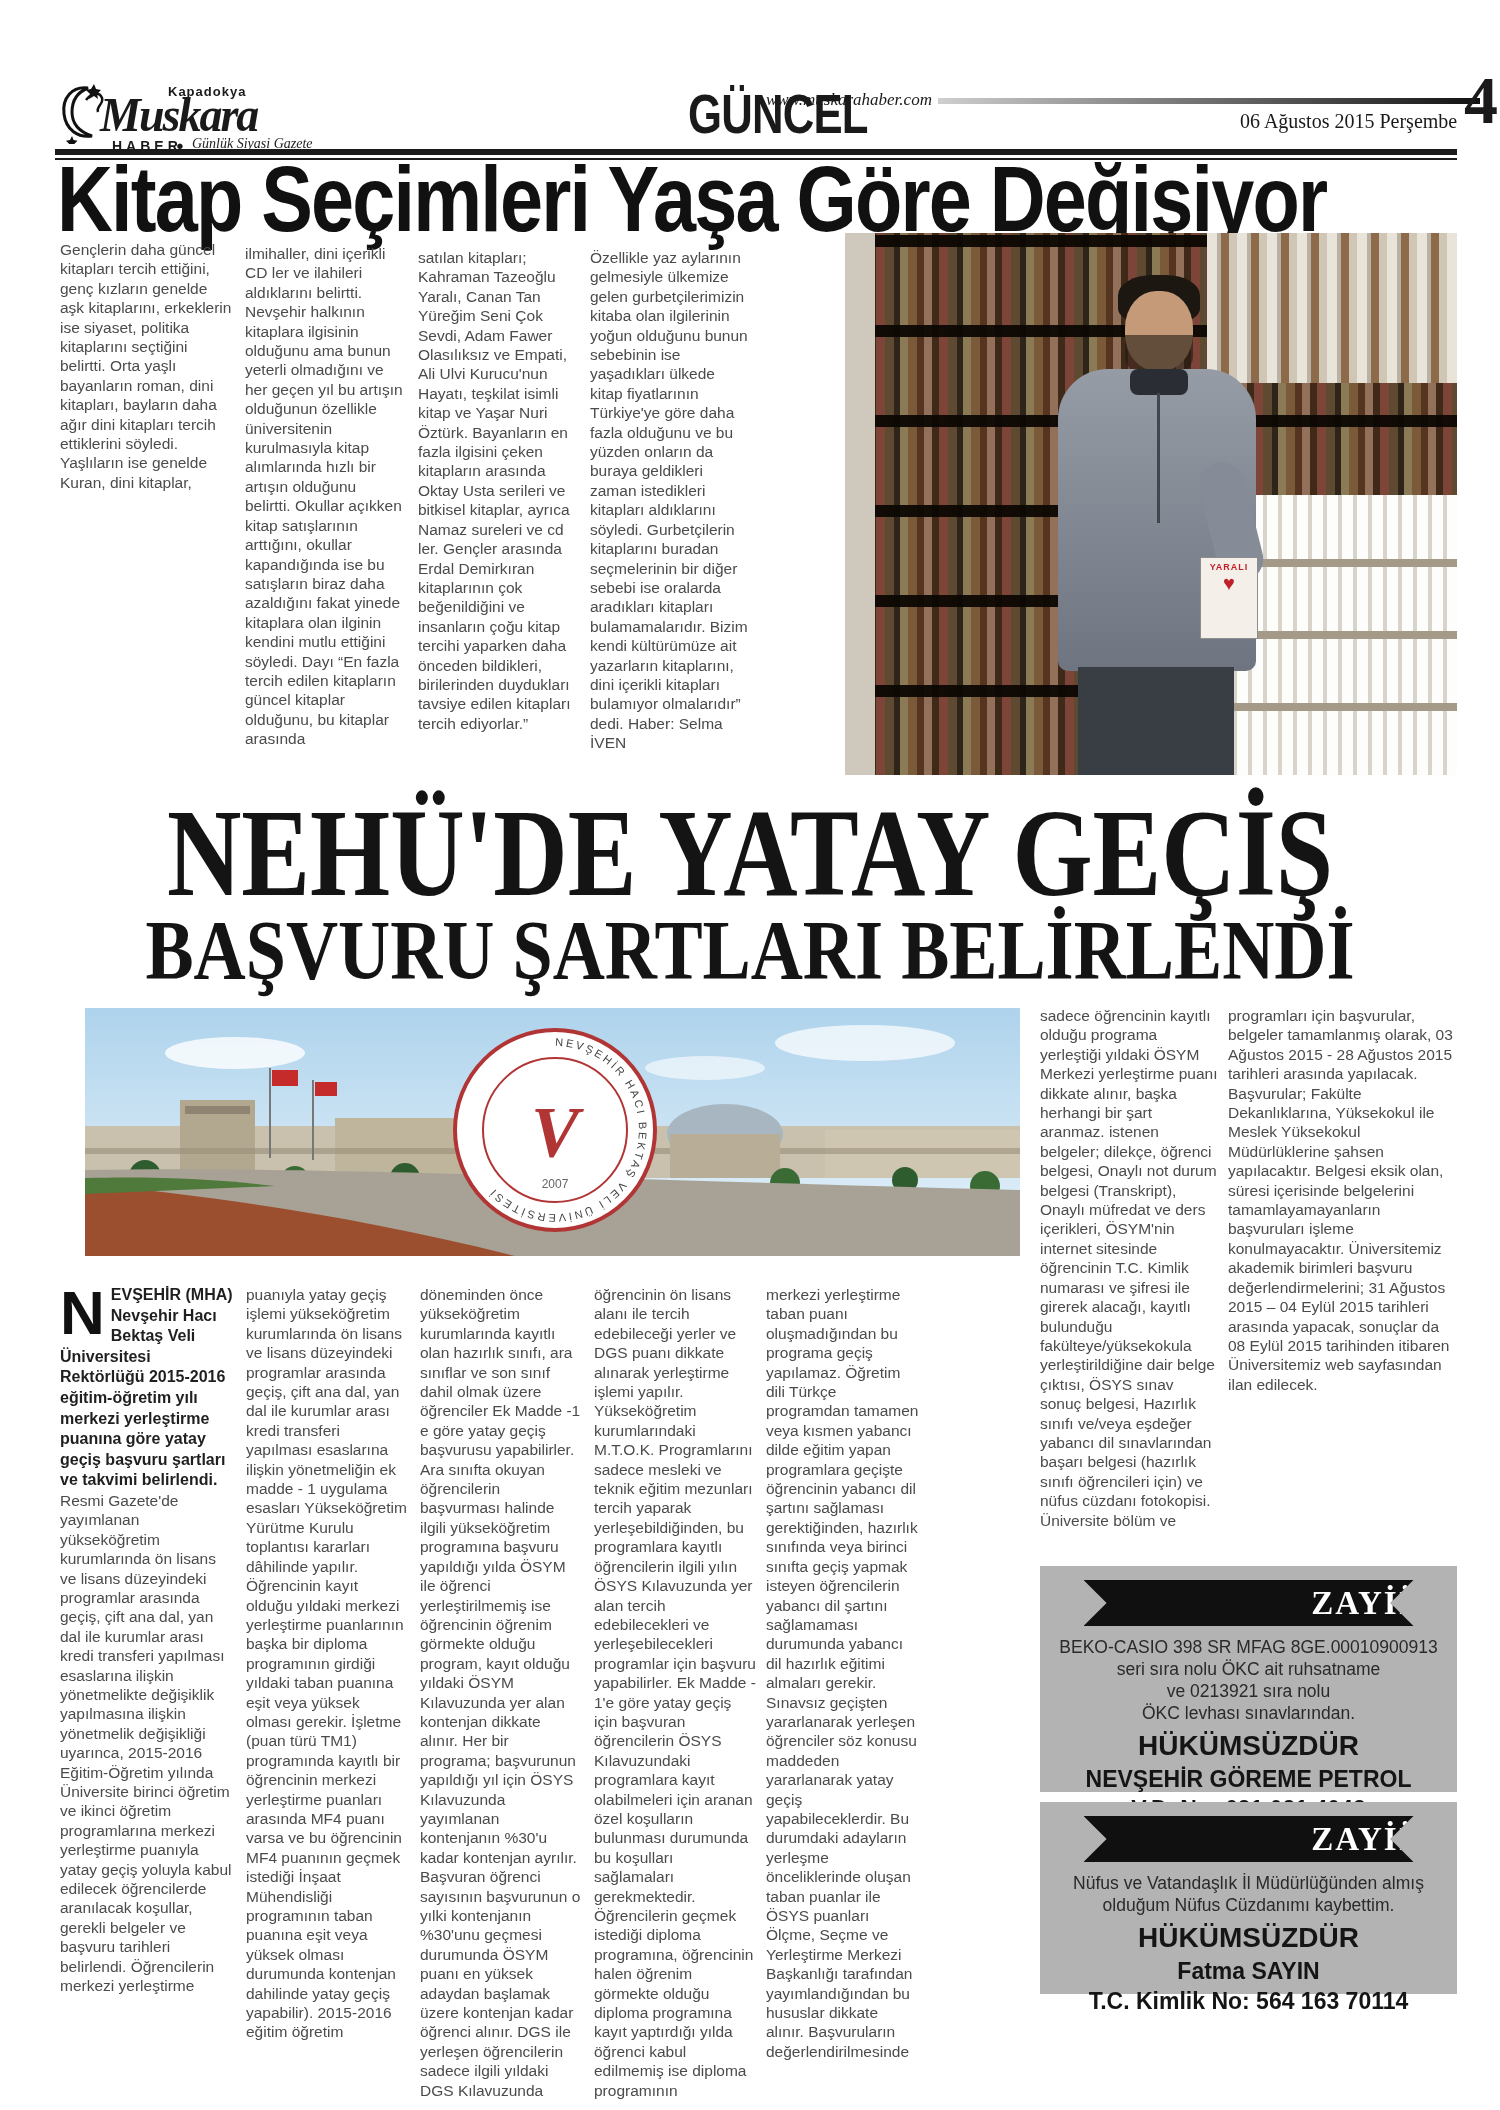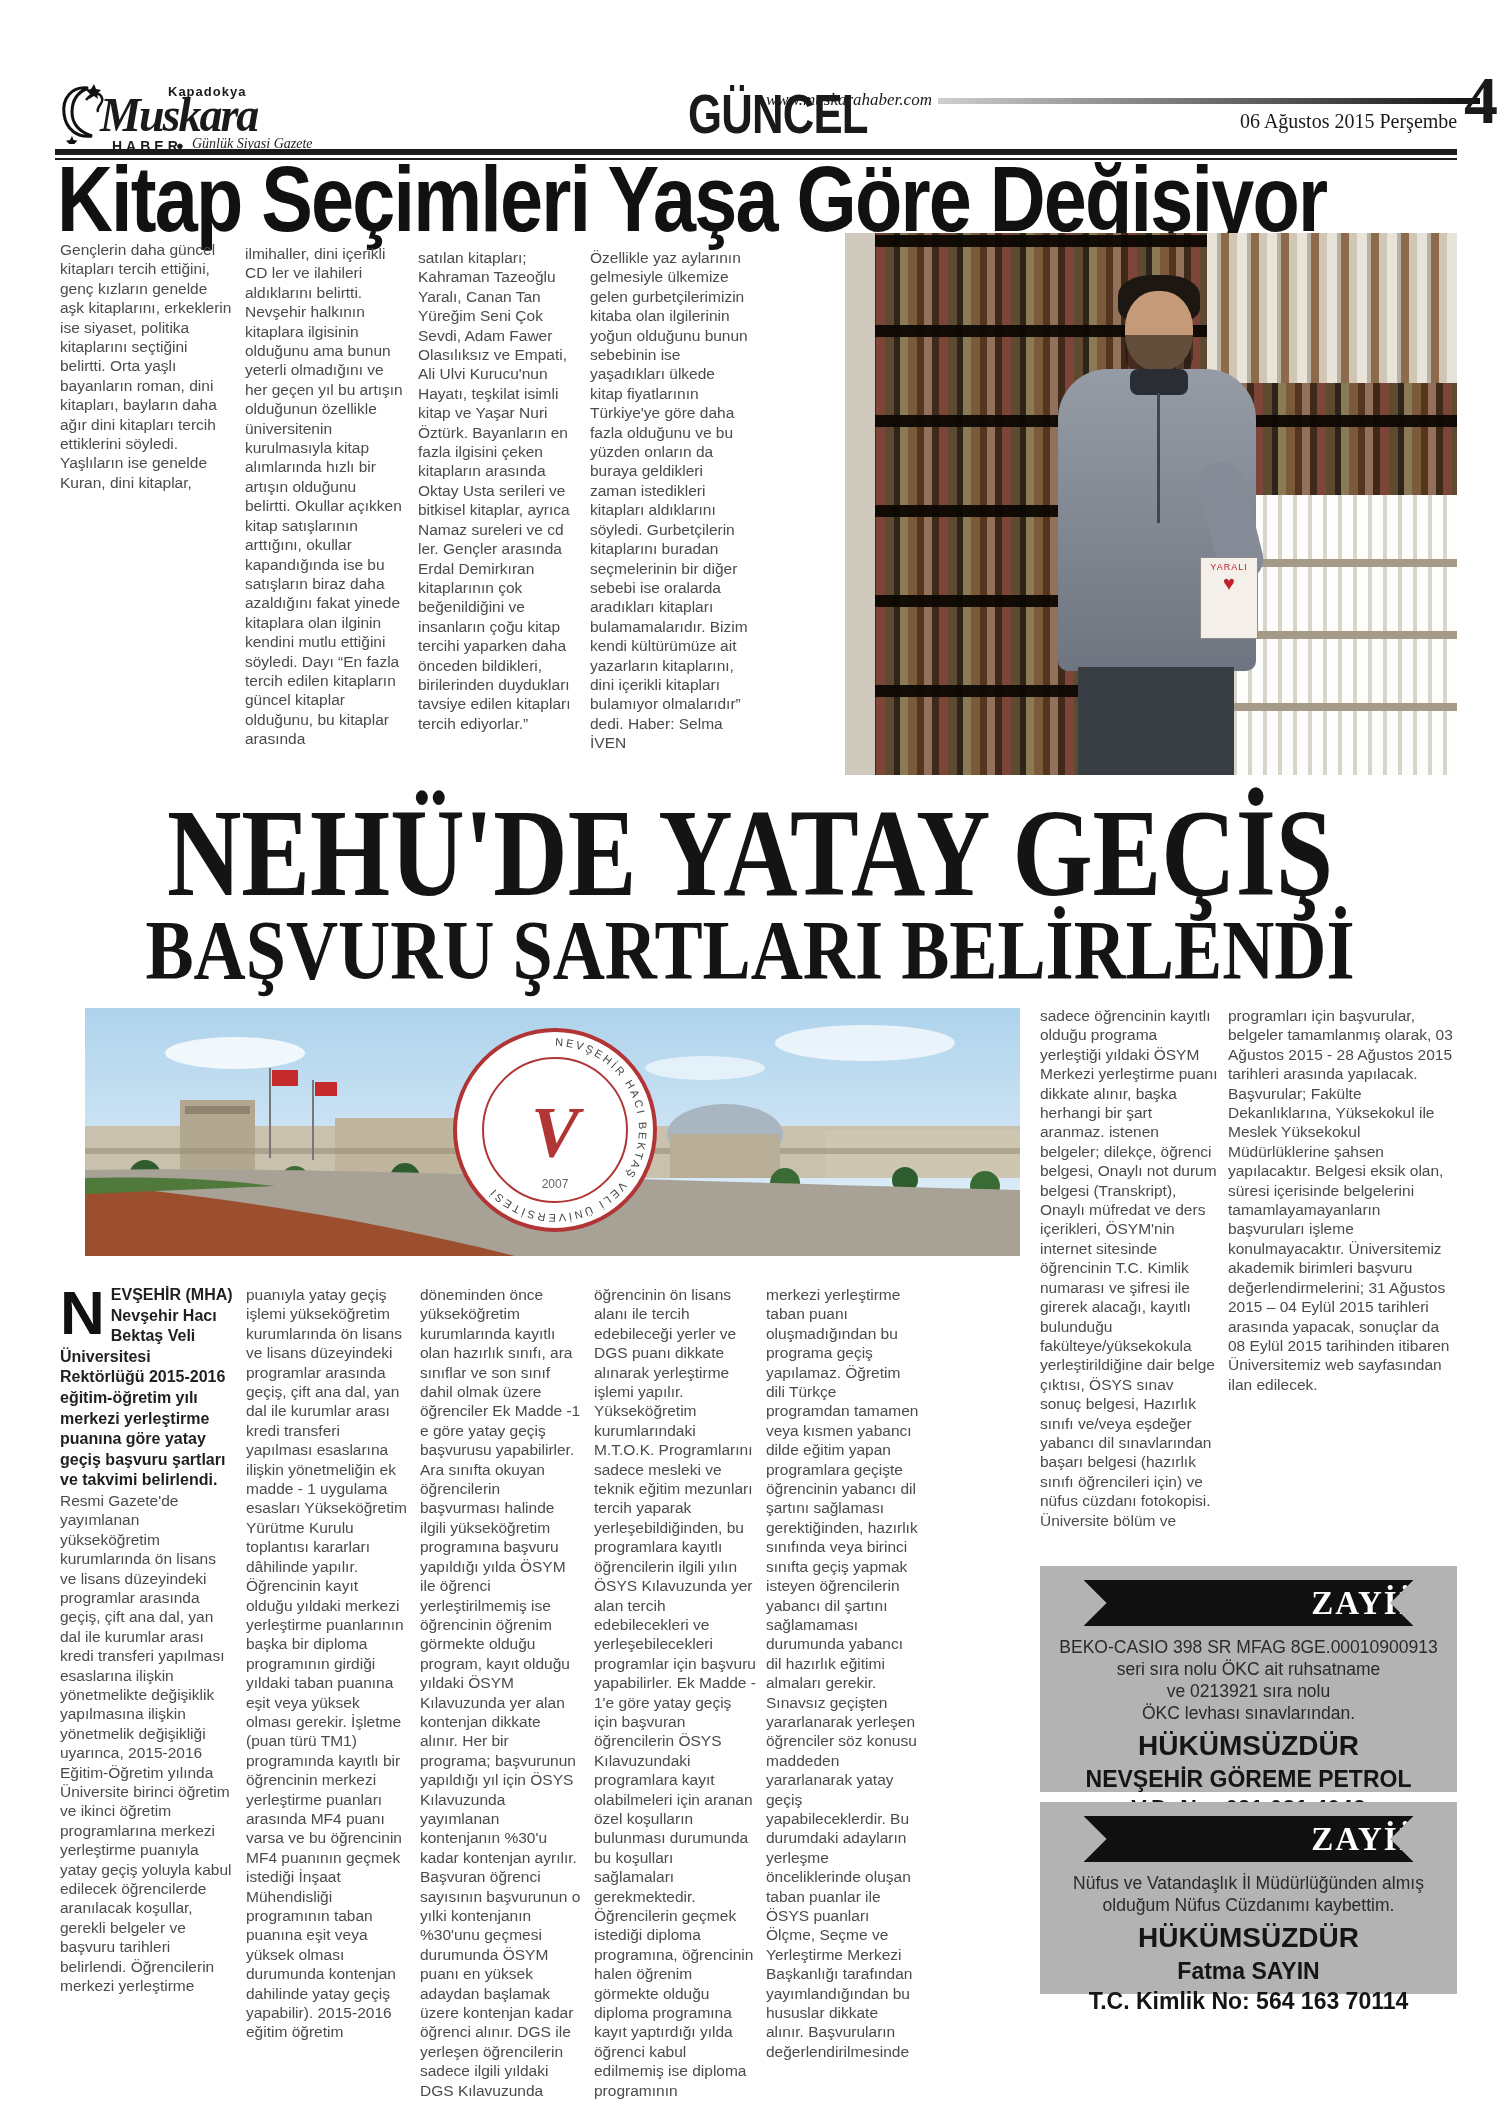--- a/index.html
+++ b/index.html
@@ -59,21 +59,21 @@
   .p1-hair{position:absolute;left:68px;top:0;width:82px;height:48px;background:#1d1712;border-radius:42% 42% 30% 30%;}
   .p1-face{position:absolute;left:75px;top:16px;width:68px;height:80px;background:#c49a78;border-radius:46%;}
   .p1-beard{position:absolute;left:75px;top:60px;width:68px;height:44px;background:rgba(35,26,18,.6);border-radius:0 0 50% 50%;}
   .p1-body{position:absolute;left:8px;top:94px;width:198px;height:302px;border-radius:50px 50px 10px 10px;
            background:linear-gradient(180deg,#959ca6,#6e7580);}
   .p1-collar{position:absolute;left:80px;top:94px;width:58px;height:26px;background:#2a2d33;border-radius:8px;}
   .p1-zip{position:absolute;left:107px;top:118px;width:3px;height:130px;background:#41454c;}
   .p1-legs{position:absolute;left:28px;top:392px;width:156px;height:108px;background:#393e45;}
   .p1-arm{position:absolute;left:158px;top:186px;width:46px;height:122px;background:#858c97;border-radius:24px;transform:rotate(-14deg);}
   .p1-book{position:absolute;left:150px;top:282px;width:56px;height:80px;background:#f4f0e9;border:1px solid #8c8c8c;text-align:center;}
-  .p1-book-title{font-size:9px;font-weight:normal;color:#c0202a;letter-spacing:1px;margin-top:4px;}
+  .p1-book-title{font-size:9px;font-weight:bold;color:#c0202a;letter-spacing:1px;margin-top:4px;}
   .p1-heart{font-size:20px;color:#c0202a;line-height:22px;}
 
   
   .photo2{position:absolute;left:85px;top:1008px;width:935px;height:248px;overflow:hidden;}
 
   
   .zayii{position:absolute;left:1040px;width:417px;background:#b3b3b3;text-align:center;color:#151515;}
   .z-ribbon{margin:14px auto 10px;width:330px;height:46px;background:#101010;display:flex;align-items:center;justify-content:flex-end;
             clip-path:polygon(0% 0%,7% 50%,0% 100%,100% 100%,93% 50%,100% 0%);}
   .z-ribbon span{color:#fff;font-family:"Liberation Serif",serif;font-weight:bold;font-size:33px;letter-spacing:2px;}

